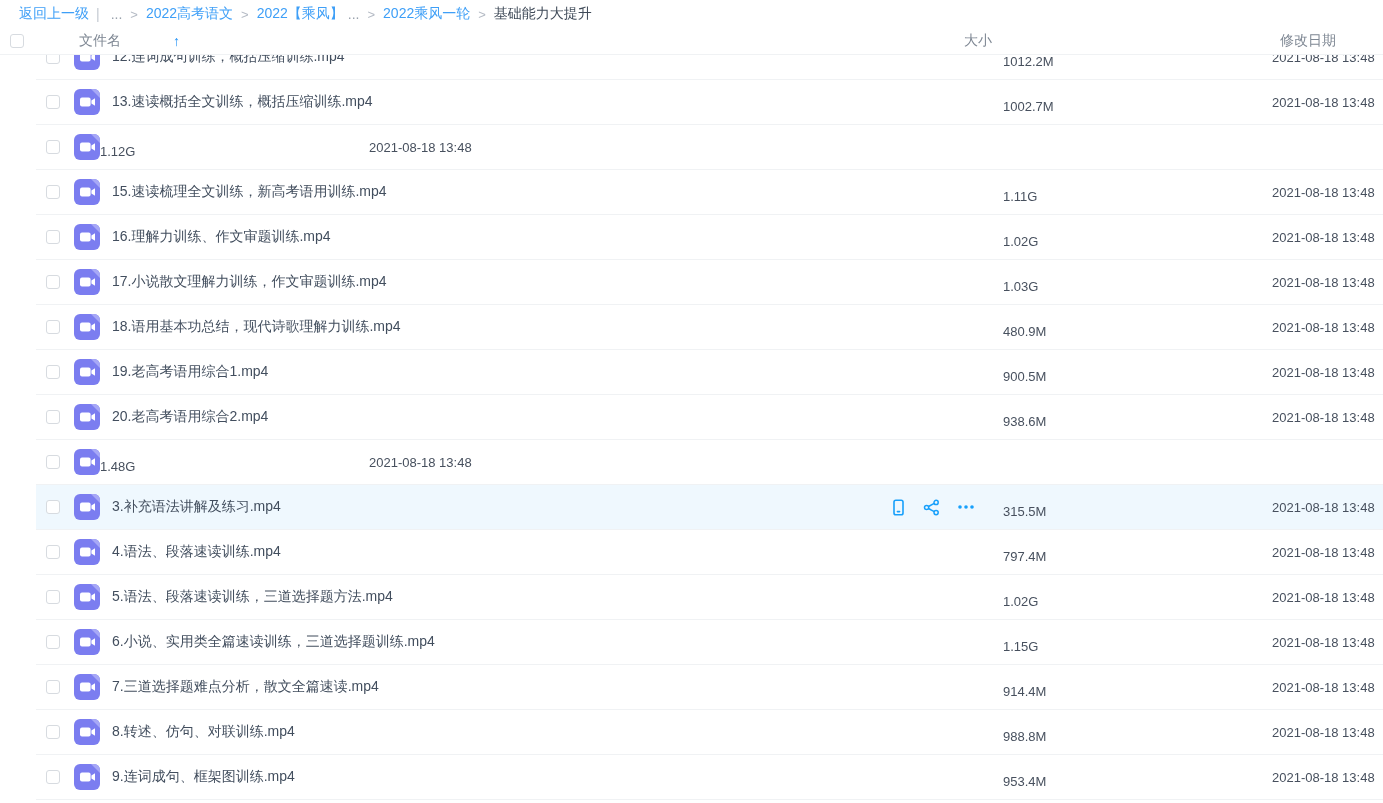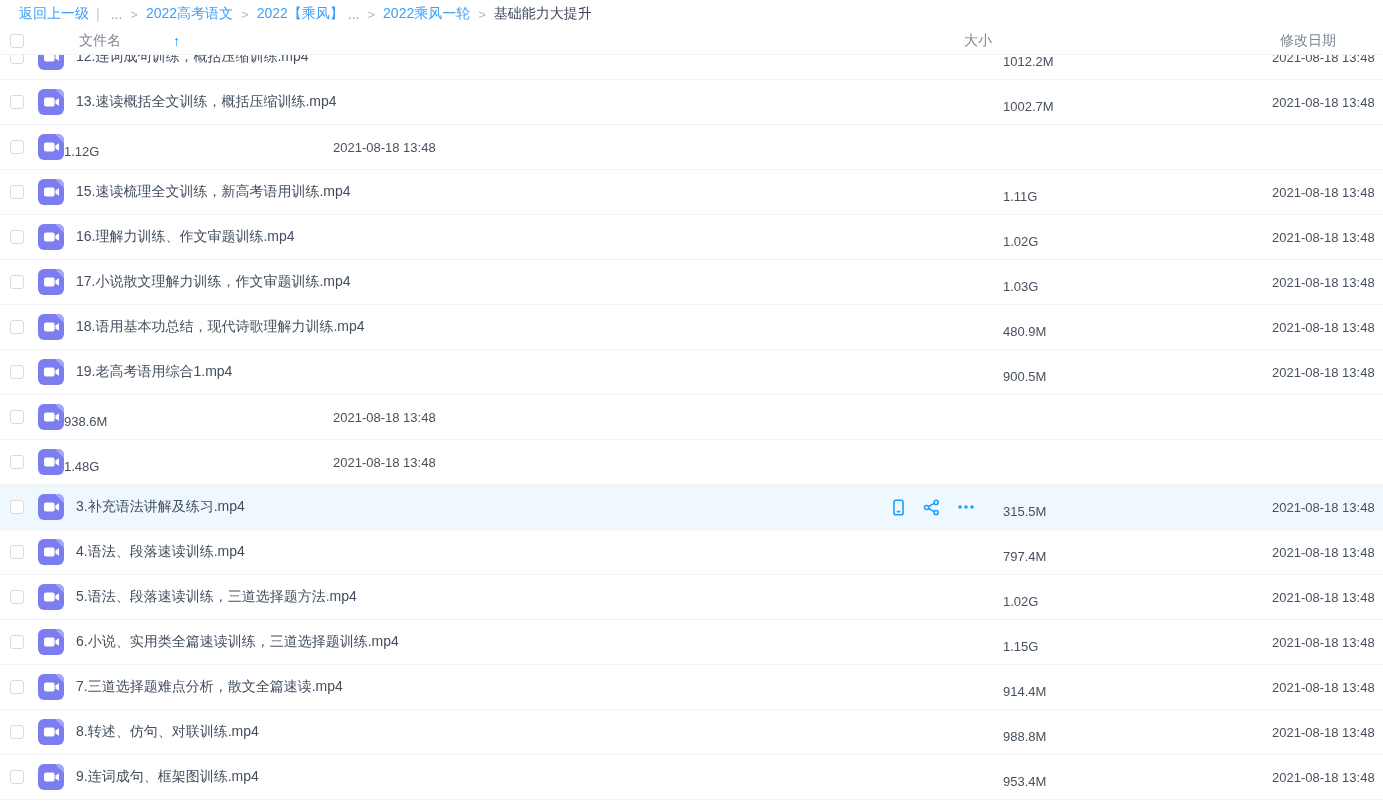--- a/index.html
+++ b/index.html
@@ -27,21 +27,21 @@
   .list-header .checkbox{ margin-left:10px; }
   .lh-name{ margin-left:9px; }
   .sort-arrow{ color:#1e90f5; font-weight:bold; margin-left:6px; font-size:14px; cursor:pointer; }
   .lh-spacer{ flex:1; }
   .col-size{ width:269px; flex:0 0 auto; }
   .col-date{ width:111px; flex:0 0 auto; }
   .list-header .col-size{ padding-left:7px; }
   .list-header .col-date{ padding-left:8px; }
 
   
-  .file-list{ overflow:hidden; height:748px; }
+  .file-list{ overflow:hidden; height:748px;padding-left:36px; }
   .row{ height:45px; display:flex; align-items:center; border-bottom:1px solid var(--line);
     font-size:14px; color:var(--row-text); cursor:pointer; }
   .row:first-child{ margin-top:-20px; }
   .row.active{ background:var(--active-bg); }
   .row .checkbox{ margin-left:10px; }
   .file-icon{ position:relative; width:26px; height:26px; margin-left:14px;
     border-radius:6px; background:var(--purple); flex:0 0 auto; overflow:hidden; }
   .file-icon::after{ content:""; position:absolute; top:0; right:0; width:9px; height:9px;
     background:var(--purple-fold); clip-path:polygon(0 0,100% 0,100% 100%); }
   .file-icon svg{ position:absolute; left:0; top:0; }
@@ -197,20 +197,24 @@
     <span class="col-size cell">900.5M</span>
     <span class="col-date cell">2021-08-18 13:48</span>
   </div>
     <div class="row">
     <span class="checkbox"></span>
     <span class="file-icon">
       <svg width="26" height="26" viewBox="0 0 26 26">
         <rect x="6" y="8.6" width="10.6" height="8.8" rx="2" fill="#ffffff"></rect>
         <path d="M17.4 11.4 L21 9.3 L21 16.7 L17.4 14.6 Z" fill="#ffffff"></path>
       </svg>
+    </span>
+    <span class="col-name">
+      <span class="name-text">20.老高考语用综合2.mp4</span>
+
     </span>
     <span class="col-size cell">938.6M</span>
     <span class="col-date cell">2021-08-18 13:48</span>
   </div>
     <div class="row">
     <span class="checkbox"></span>
     <span class="file-icon">
       <svg width="26" height="26" viewBox="0 0 26 26">
         <rect x="6" y="8.6" width="10.6" height="8.8" rx="2" fill="#ffffff"></rect>
         <path d="M17.4 11.4 L21 9.3 L21 16.7 L17.4 14.6 Z" fill="#ffffff"></path>

